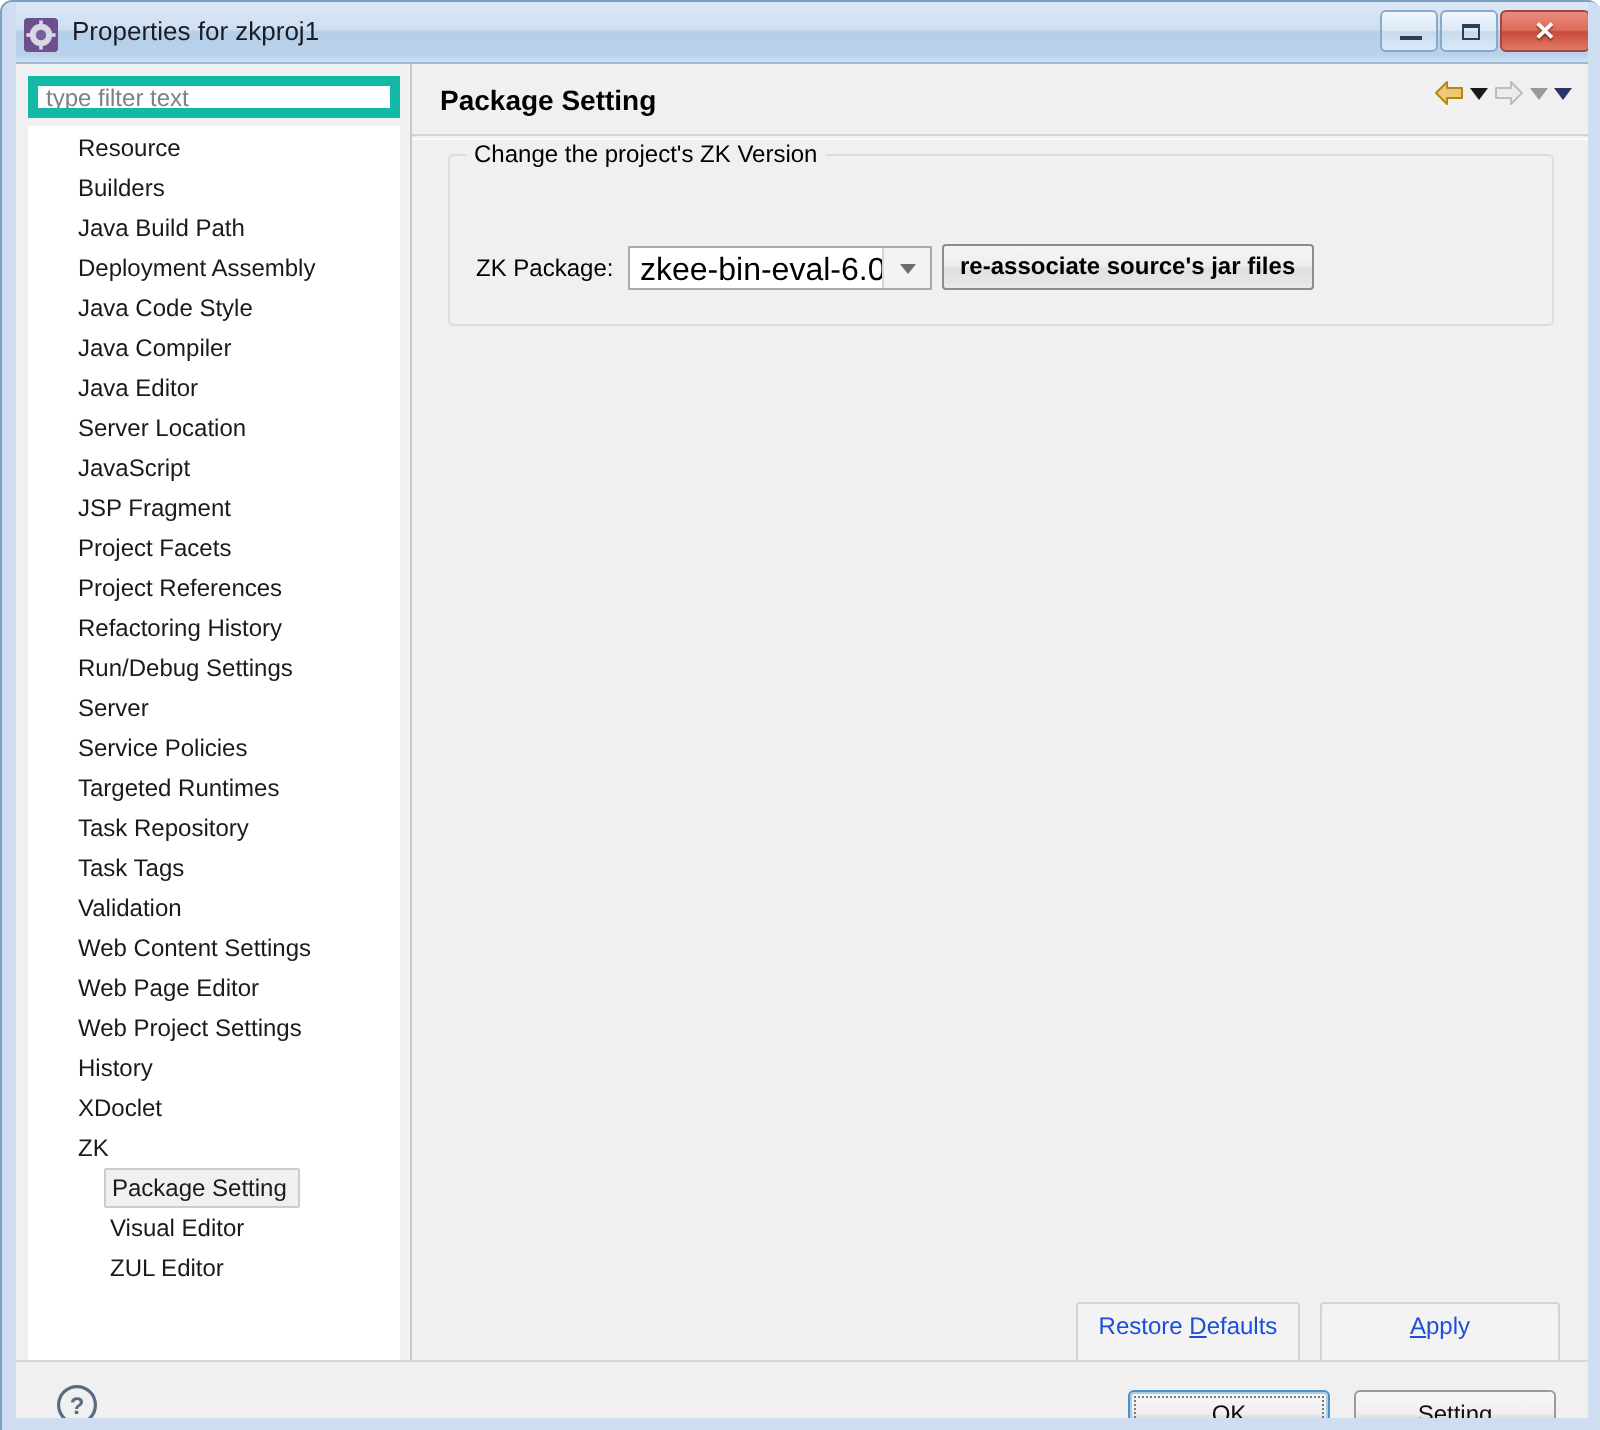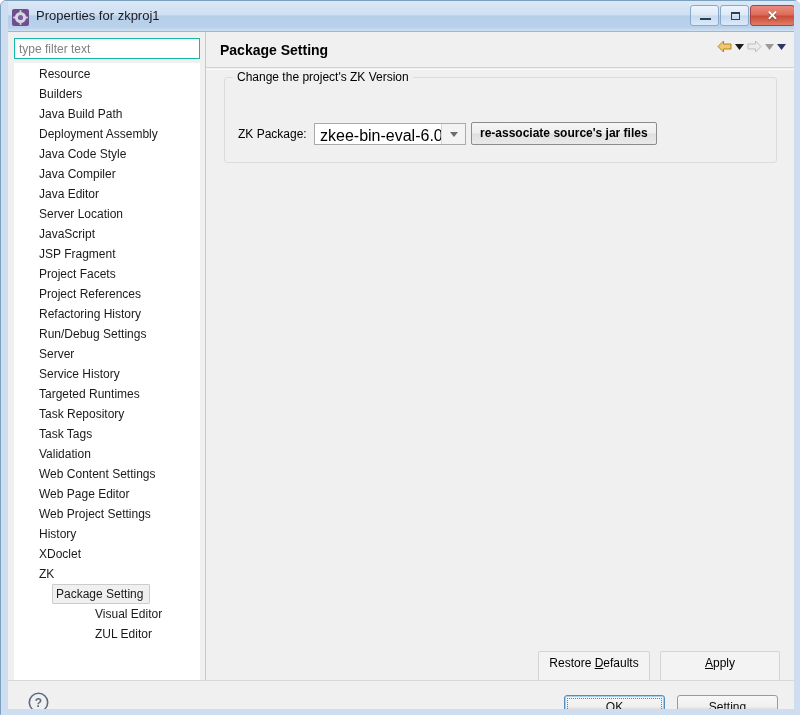--- a/index.html
+++ b/index.html
@@ -118,21 +118,21 @@
     width: 786px;
     height: 677px;
   }
 
   
   .filter-input {
     position: absolute;
     left: 6px; top: 6px;
     width: 186px; height: 21px;
     box-sizing: border-box;
-    border: 1px solid #14b8a6;
+    border: 5px solid #14b8a6;
     background: #ffffff;
     font-family: "Liberation Sans", sans-serif;
     font-size: 12px;
     color: #000000;
     padding: 0 4px;
     outline: none;
   }
   .filter-input::placeholder { color: #808080; opacity: 1; }
 
   .tree-panel {
@@ -147,21 +147,21 @@
   }
   .tree-item {
     height: 20px;
     line-height: 20px;
     padding-left: 24px;
     font-size: 12px;
     color: #1a1a1a;
     white-space: nowrap;
     cursor: default;
   }
-  .tree-item.child { padding-left: 40px; margin-left: 40px; }
+  .tree-item.child { padding-left: 40px; }
   .tree-item.selected {
     display: inline-block;
     margin-left: 37px;
     padding-left: 3px;
     padding-right: 6px;
     background: #f0f0f0;
     border: 1px solid #cccccc;
     height: 18px;
     line-height: 18px;
     border-radius: 1px;
@@ -307,21 +307,21 @@
   .flat-btn {
     position: absolute;
     top: 2px;
     height: 36px;
     box-sizing: border-box;
     border: 1px solid #d3d3d3;
     border-radius: 2px;
     background: #f3f3f3;
     font-family: "Liberation Sans", sans-serif;
     font-size: 12px;
-    color: #000000;
+    color: #1d4ed8;
     line-height: 22px;
     text-align: center;
     cursor: default;
   }
   .flat-btn.restore { right: 144px; width: 112px; }
   .flat-btn.apply   { right: 14px;  width: 120px; }
   .mn { text-decoration: underline; }
 
   
   .tree-bottom {
@@ -427,21 +427,21 @@
         <div class="tree-item">Java Compiler</div>
         <div class="tree-item">Java Editor</div>
         <div class="tree-item">Server Location</div>
         <div class="tree-item">JavaScript</div>
         <div class="tree-item">JSP Fragment</div>
         <div class="tree-item">Project Facets</div>
         <div class="tree-item">Project References</div>
         <div class="tree-item">Refactoring History</div>
         <div class="tree-item">Run/Debug Settings</div>
         <div class="tree-item">Server</div>
-        <div class="tree-item">Service History</div>
+        <div class="tree-item">Service Policies</div>
         <div class="tree-item">Targeted Runtimes</div>
         <div class="tree-item">Task Repository</div>
         <div class="tree-item">Task Tags</div>
         <div class="tree-item">Validation</div>
         <div class="tree-item">Web Content Settings</div>
         <div class="tree-item">Web Page Editor</div>
         <div class="tree-item">Web Project Settings</div>
         <div class="tree-item">History</div>
         <div class="tree-item">XDoclet</div>
         <div class="tree-item">ZK</div>

